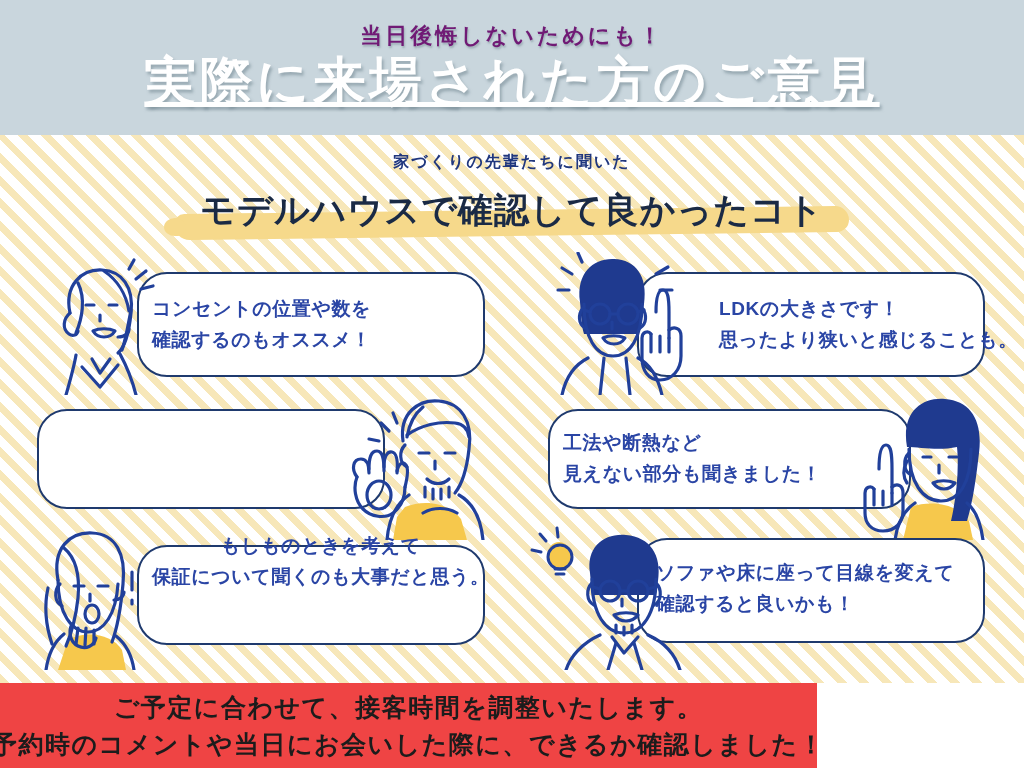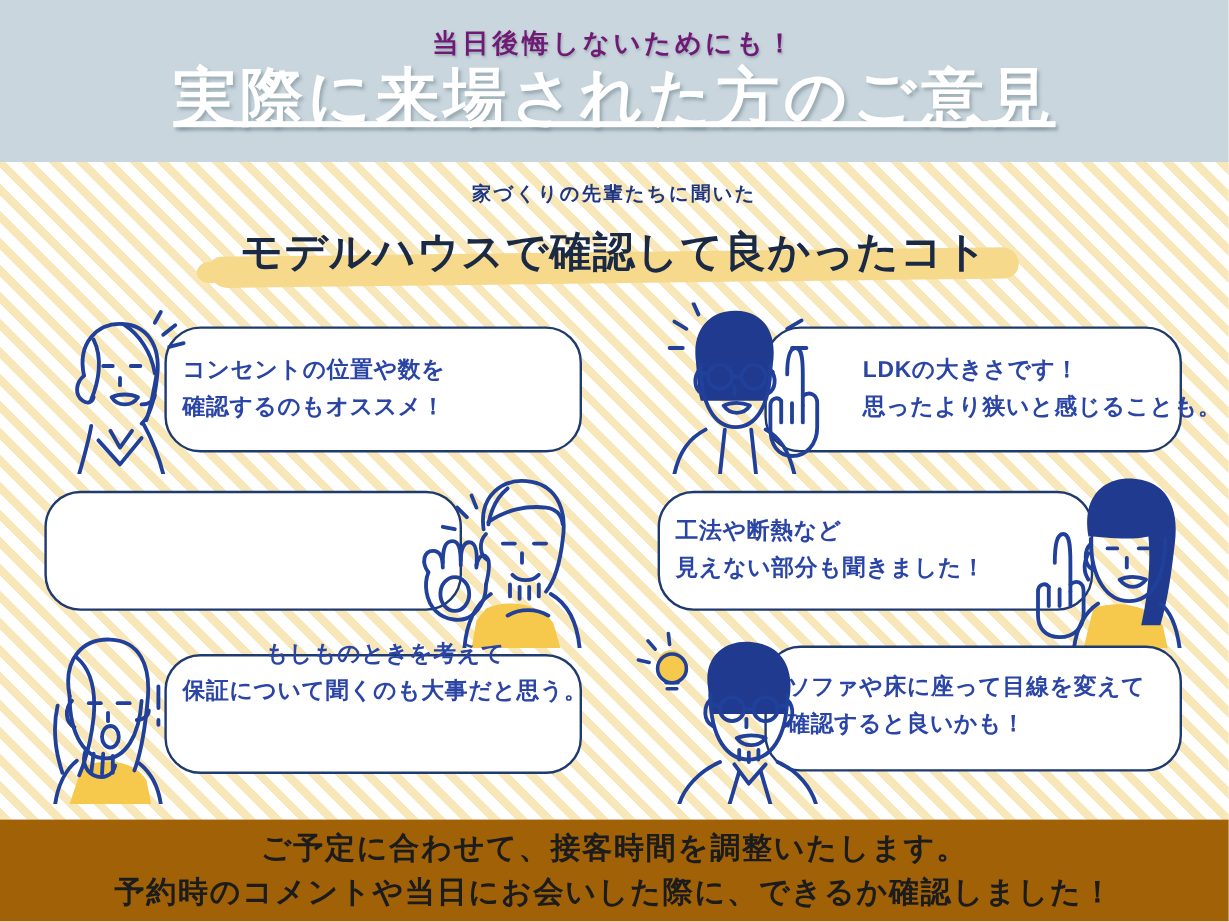--- a/index.html
+++ b/index.html
@@ -98,22 +98,22 @@
   #card-5{left:137px;top:545px;width:348px;height:100px;}
   #text-5{left:152px;top:531px;text-align:center;}
   #fig-5 {left:28px; top:528px;width:132px;height:142px;}
 
   #card-6{left:637px;top:538px;width:348px;height:105px;}
   #text-6{left:656px;top:558px;}
   #fig-6 {left:528px;top:525px;width:155px;height:145px;}
 
   
   .footer{
-    position:absolute;left:0;top:683px;width:1024px;height:85px;
-    background:#a16207;
+    position:absolute;left:0;top:683px;width:817px;height:85px;
+    background:#ef4444;
     display:flex;flex-direction:column;align-items:center;justify-content:center;
   }
   .footer-line{
     position:relative;font-size:25px;font-weight:bold;color:#1c1c1c;
     letter-spacing:1.5px;line-height:1.45;white-space:pre;
   }
   .hl{
     position:relative;display:inline-block;
   }
   .hl:before{

